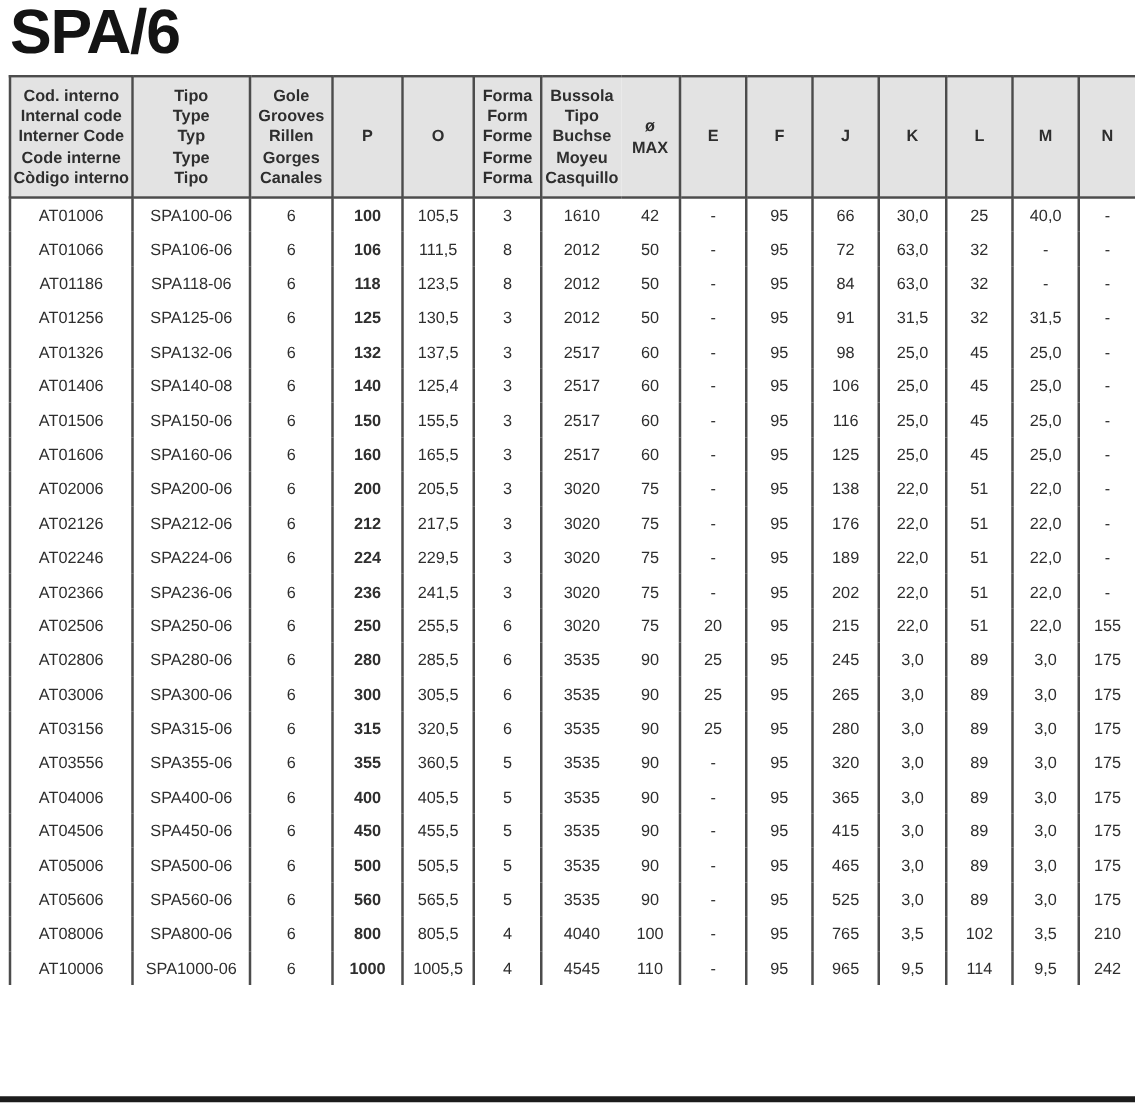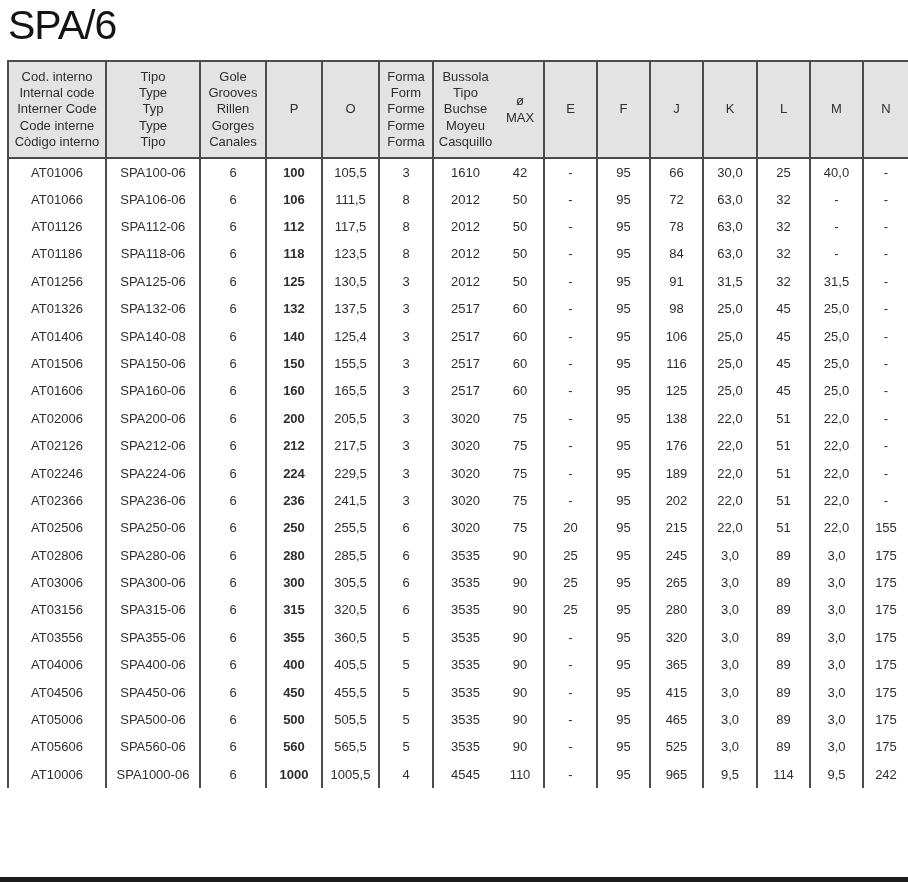--- a/index.html
+++ b/index.html
@@ -13,22 +13,22 @@
   html,body{margin:0;padding:0;}
   body{
     width:908px;height:882px;
     background:#ffffff;
     font-family:"Liberation Sans",sans-serif;
     color:var(--text);
     position:relative;
     overflow:hidden;
   }
   .page-title{
-    font-size:41px;
-    font-weight:normal;
+    font-size:50px;
+    font-weight:bold;
     letter-spacing:-1px;
     color:var(--title);
     margin:2px 0 0 8px;
     line-height:46px;
   }
   table.spec{
     border-collapse:collapse;
     table-layout:fixed;
     width:901px;
     margin:12px 0 0 7px;
@@ -41,21 +41,21 @@
   th,td{
     border:2px solid var(--border);
     text-align:center;
     vertical-align:middle;
     font-size:13px;
     overflow:hidden;
     white-space:nowrap;
   }
   th{
     background:var(--header-bg);
-    font-weight:normal;
+    font-weight:bold;
     padding:7px 1px;
     line-height:16.2px;
     color:var(--text);
     margin-left:24px;
   }
   td{
     height:27.4px;
     padding:0 2px;
     border-top:none;
     border-bottom:none;
@@ -193,37 +193,20 @@
         <td class="no-left">50</td>
         <td>-</td>
         <td>95</td>
         <td>72</td>
         <td>63,0</td>
         <td>32</td>
         <td>-</td>
         <td>-</td>
       </tr>
       <tr>
-        <td>AT01126</td>
-        <td>SPA112-06</td>
-        <td>6</td>
-        <td class="bold-col">112</td>
-        <td>117,5</td>
-        <td>8</td>
-        <td class="no-right">2012</td>
-        <td class="no-left">50</td>
-        <td>-</td>
-        <td>95</td>
-        <td>78</td>
-        <td>63,0</td>
-        <td>32</td>
-        <td>-</td>
-        <td>-</td>
-      </tr>
-      <tr>
         <td>AT01186</td>
         <td>SPA118-06</td>
         <td>6</td>
         <td class="bold-col">118</td>
         <td>123,5</td>
         <td>8</td>
         <td class="no-right">2012</td>
         <td class="no-left">50</td>
         <td>-</td>
         <td>95</td>
@@ -531,20 +514,37 @@
         <td>5</td>
         <td class="no-right">3535</td>
         <td class="no-left">90</td>
         <td>-</td>
         <td>95</td>
         <td>525</td>
         <td>3,0</td>
         <td>89</td>
         <td>3,0</td>
         <td>175</td>
+      </tr>
+      <tr>
+        <td>AT08006</td>
+        <td>SPA800-06</td>
+        <td>6</td>
+        <td class="bold-col">800</td>
+        <td>805,5</td>
+        <td>4</td>
+        <td class="no-right">4040</td>
+        <td class="no-left">100</td>
+        <td>-</td>
+        <td>95</td>
+        <td>765</td>
+        <td>3,5</td>
+        <td>102</td>
+        <td>3,5</td>
+        <td>210</td>
       </tr>
       <tr>
         <td>AT10006</td>
         <td>SPA1000-06</td>
         <td>6</td>
         <td class="bold-col">1000</td>
         <td>1005,5</td>
         <td>4</td>
         <td class="no-right">4545</td>
         <td class="no-left">110</td>

